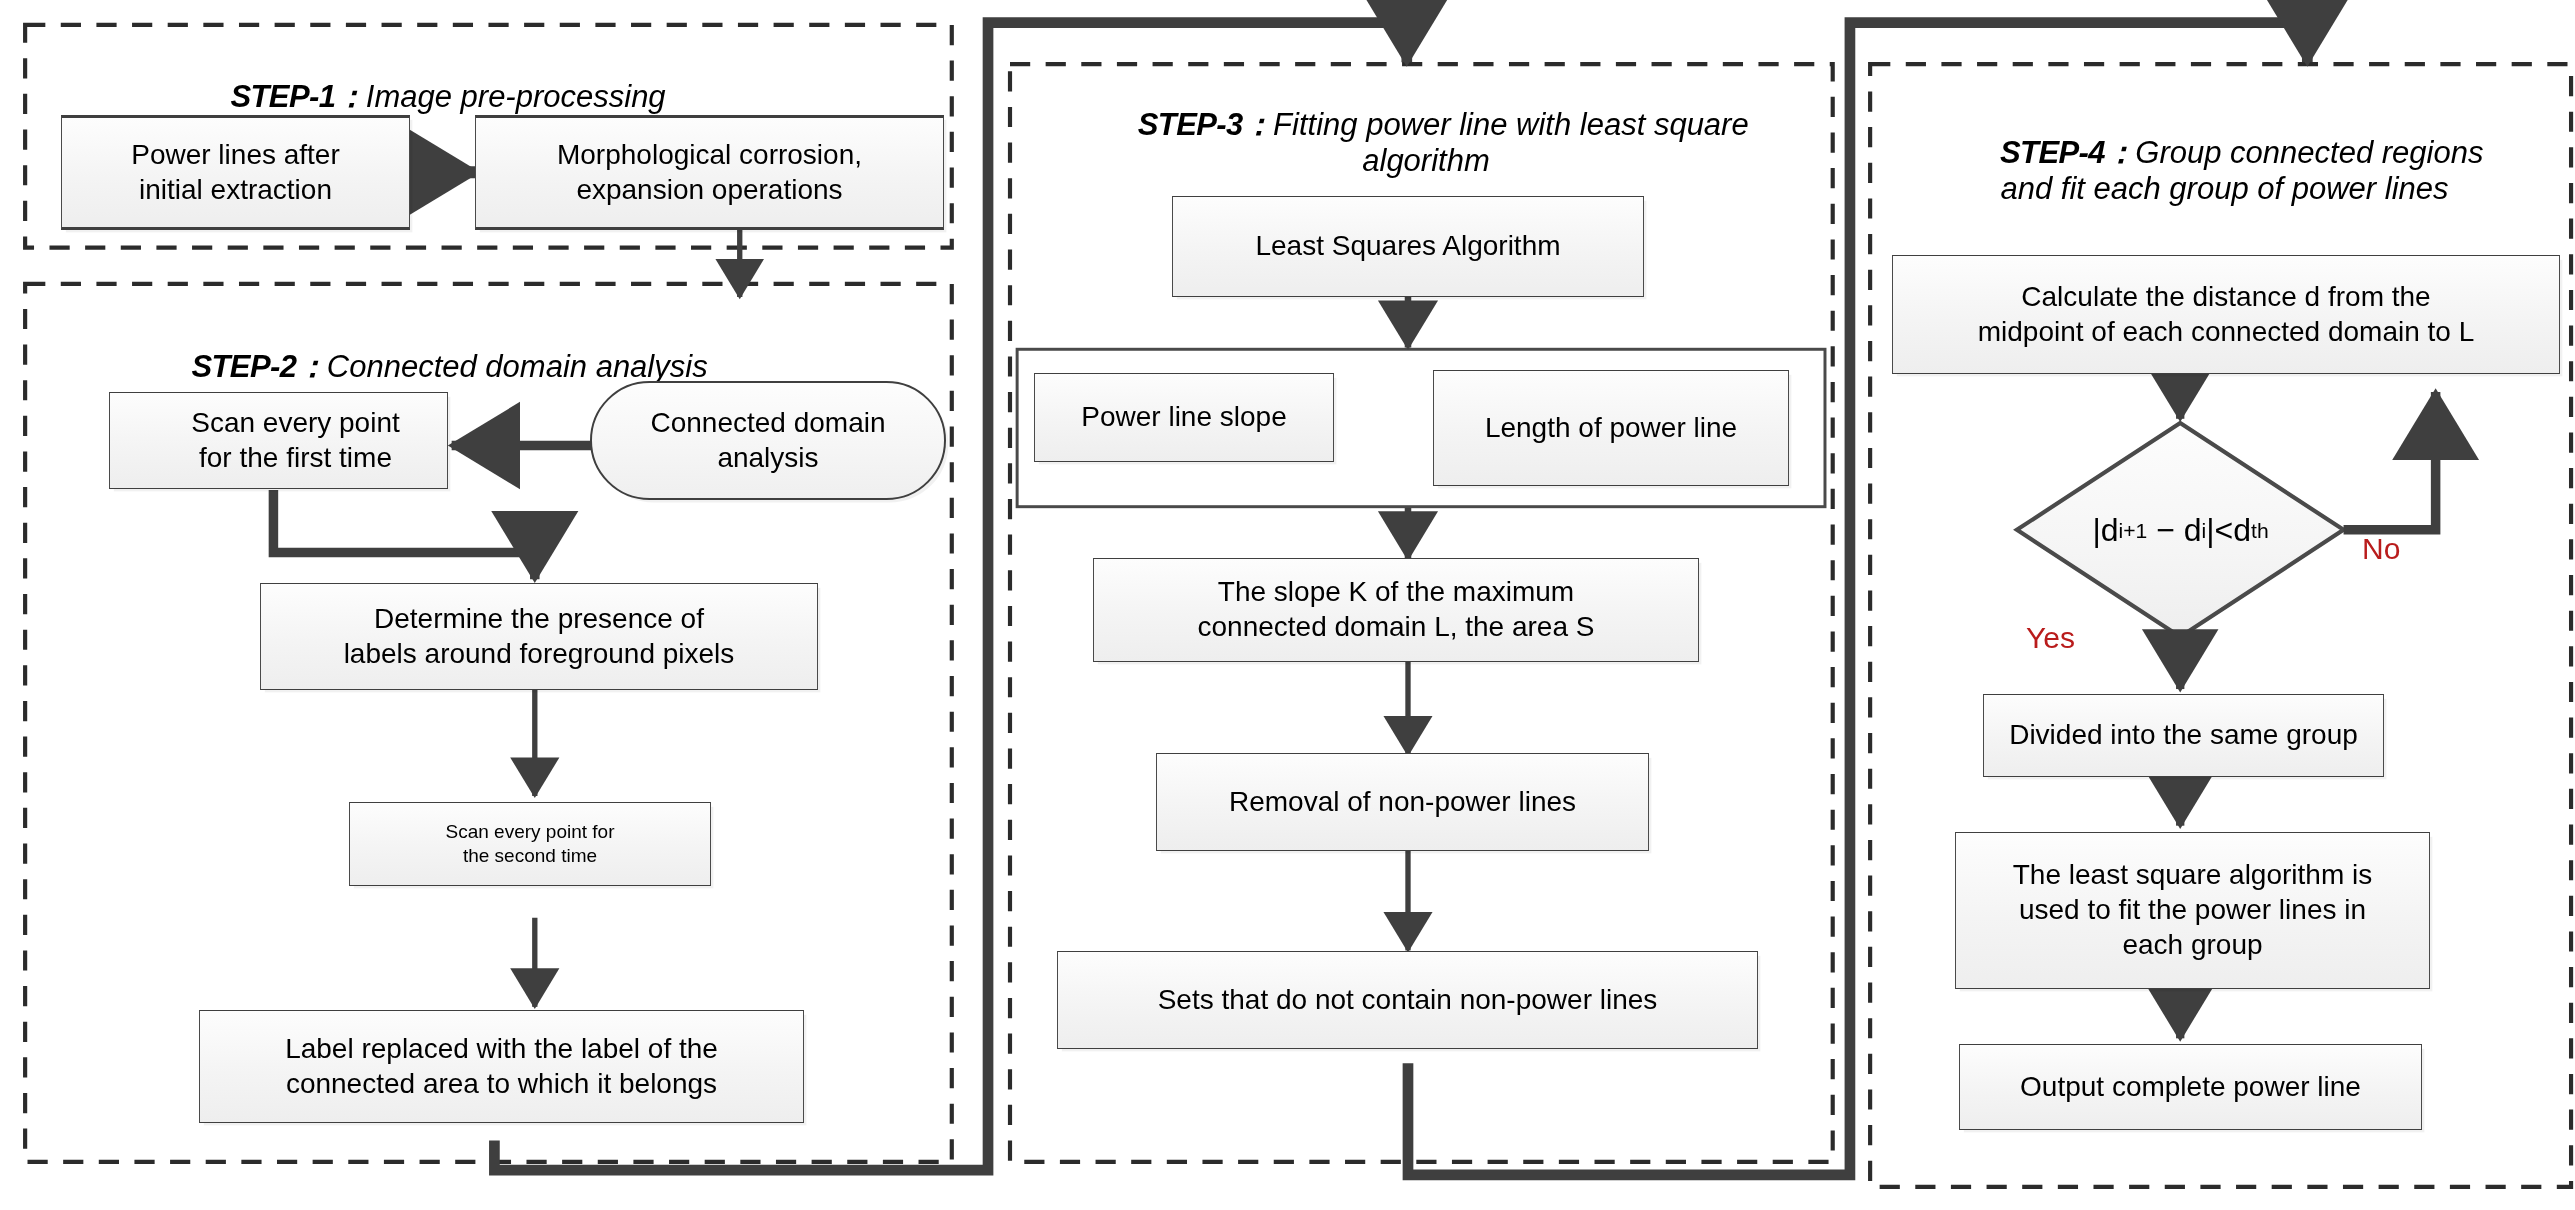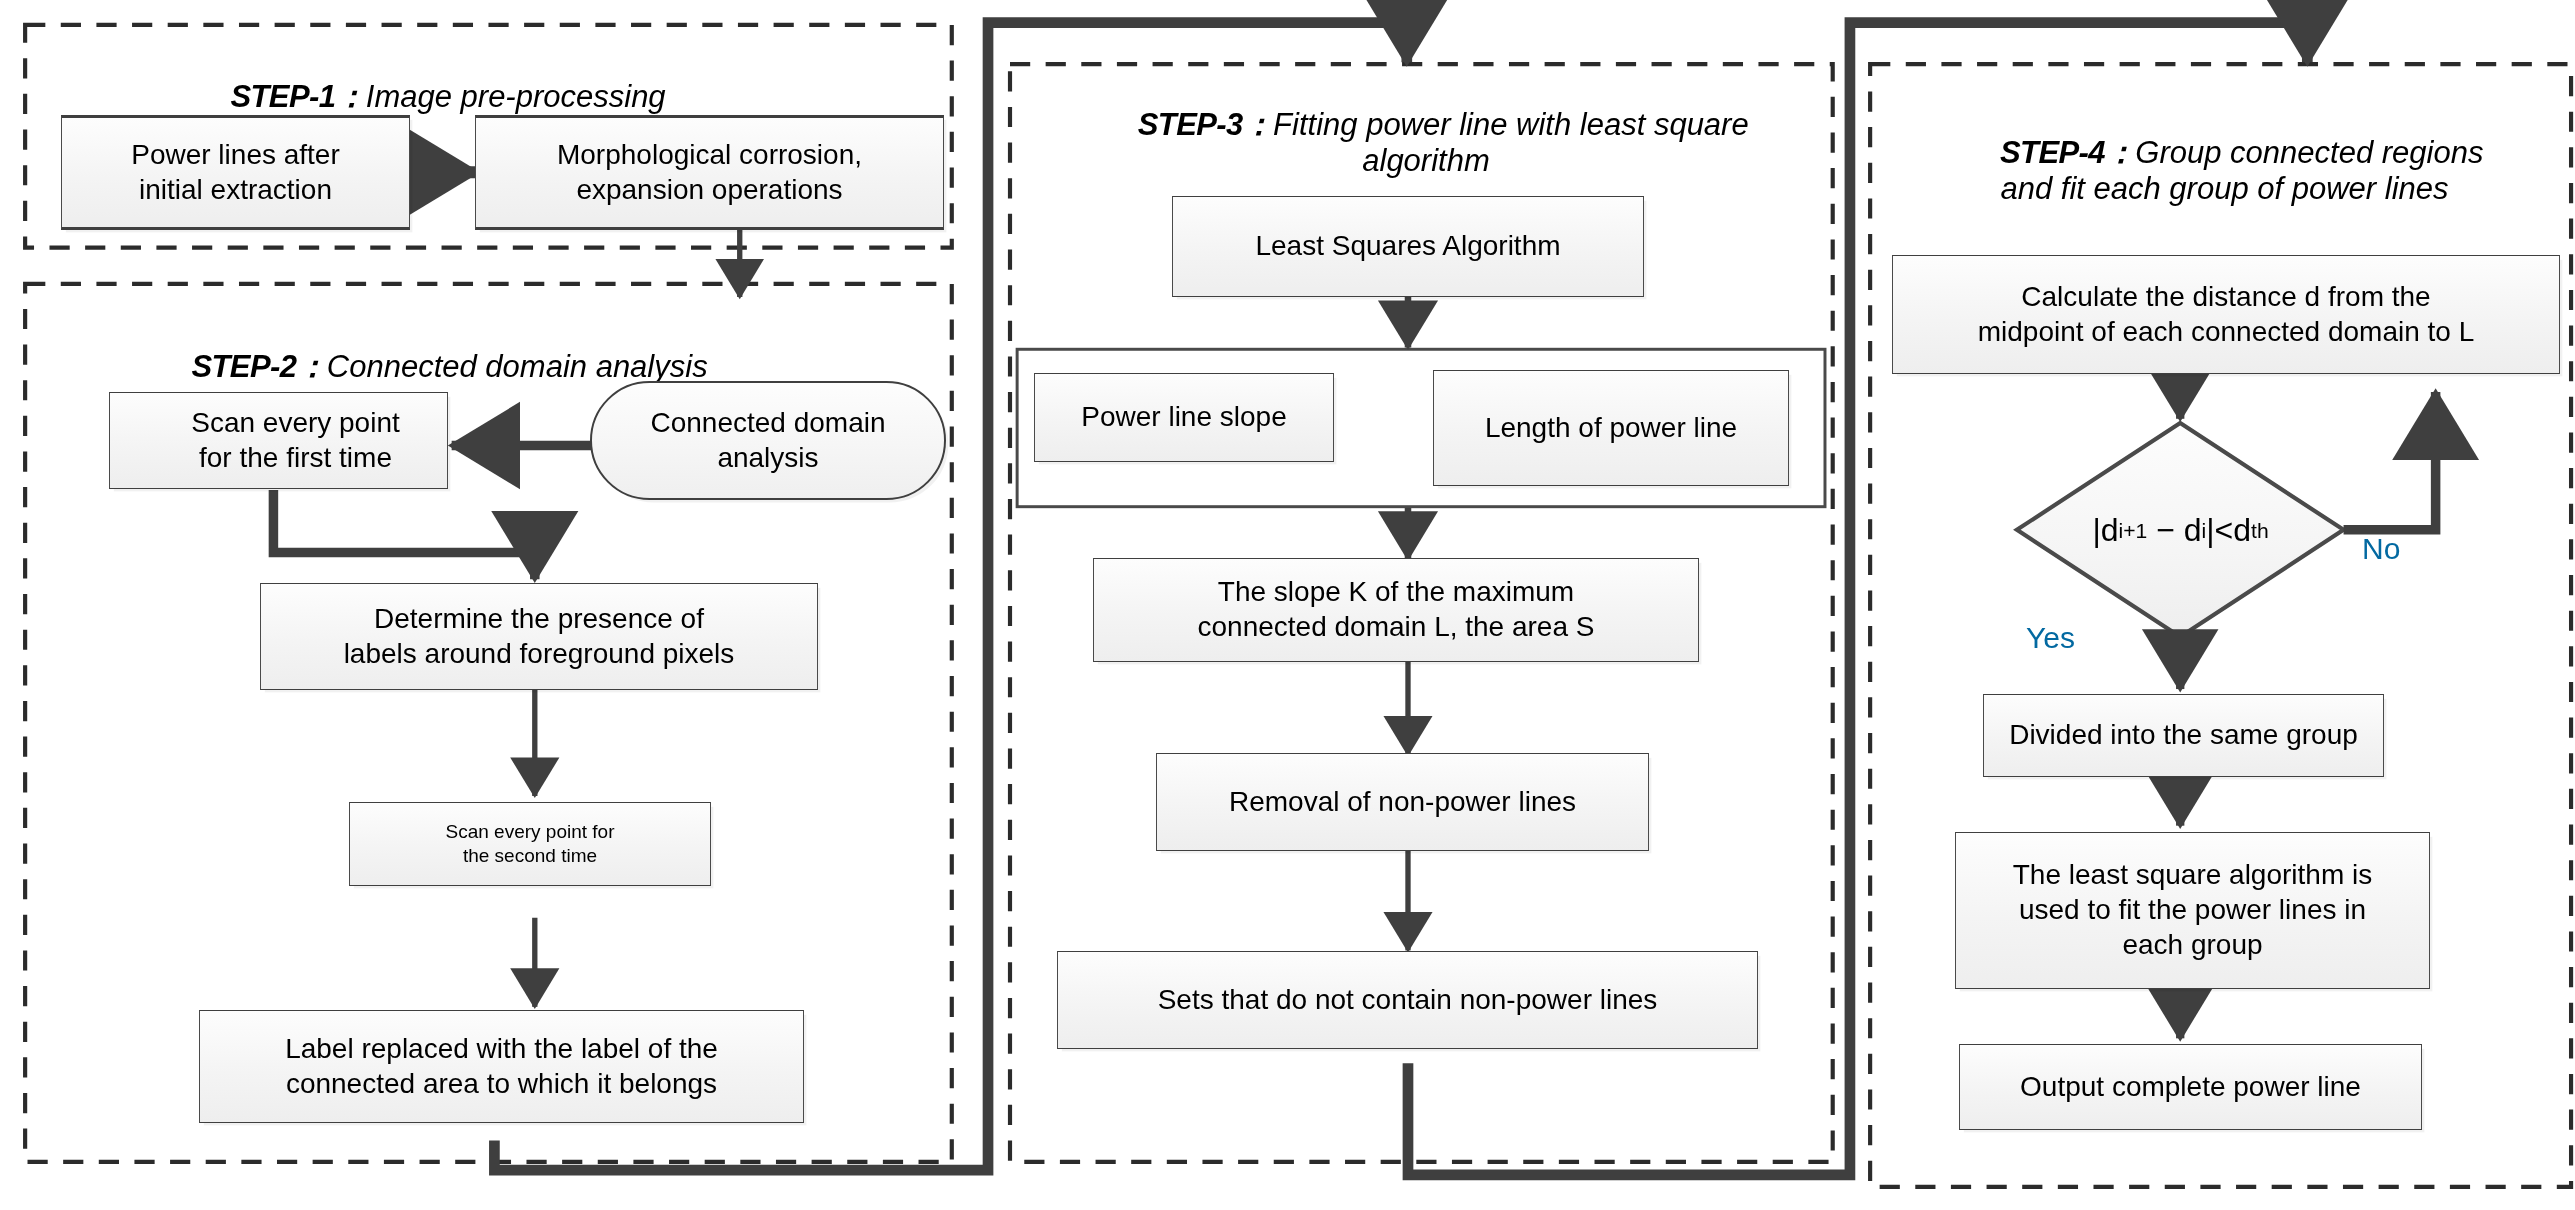--- a/index.html
+++ b/index.html
@@ -40,21 +40,21 @@
     border:2.4px solid #3f3f3f;
     border-radius:594px;
     background:linear-gradient(to bottom,#fdfdfd 0%,#f5f5f5 60%,#efefef 100%);
   }
   .diamond-label{
     position:absolute;
     display:flex;align-items:center;justify-content:center;
     color:#000;white-space:nowrap;
   }
   .diamond-label sub{font-size:0.66em;vertical-align:-0.22em;line-height:0;}
-  .edge-label{position:absolute;color:#0369a1;white-space:nowrap;}
+  .edge-label{position:absolute;color:#b91c1c;white-space:nowrap;}
 </style>
 </head>
 <body>
 
 <div id="stage">
 
   <svg class="layer" viewBox="0 0 4336 2037">
     <defs>
       <marker id="ah" markerWidth="16" markerHeight="16" refX="7.2" refY="5" orient="auto" markerUnits="strokeWidth">
         <path d="M0,0.4 L0,9.6 L7.6,5 Z" fill="#3f3f3f"></path>

